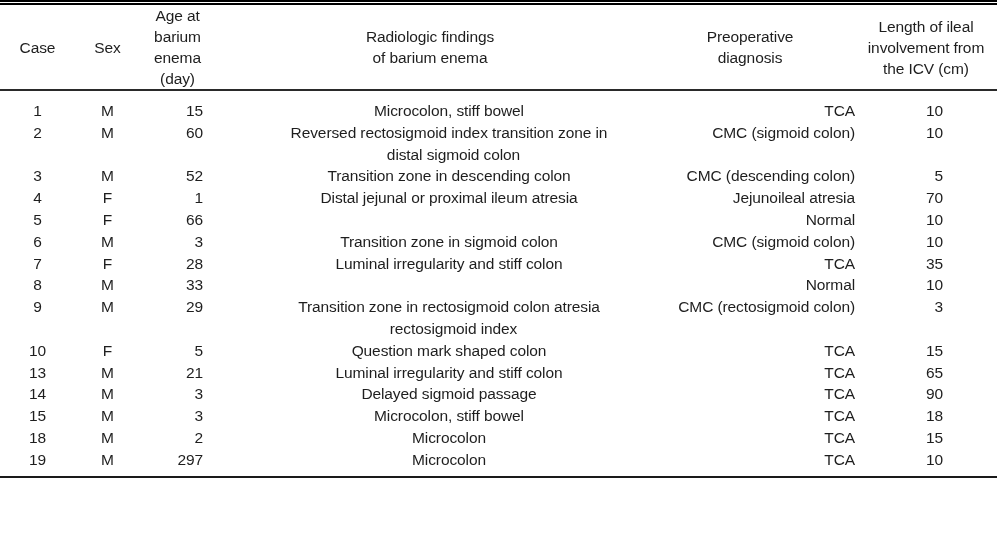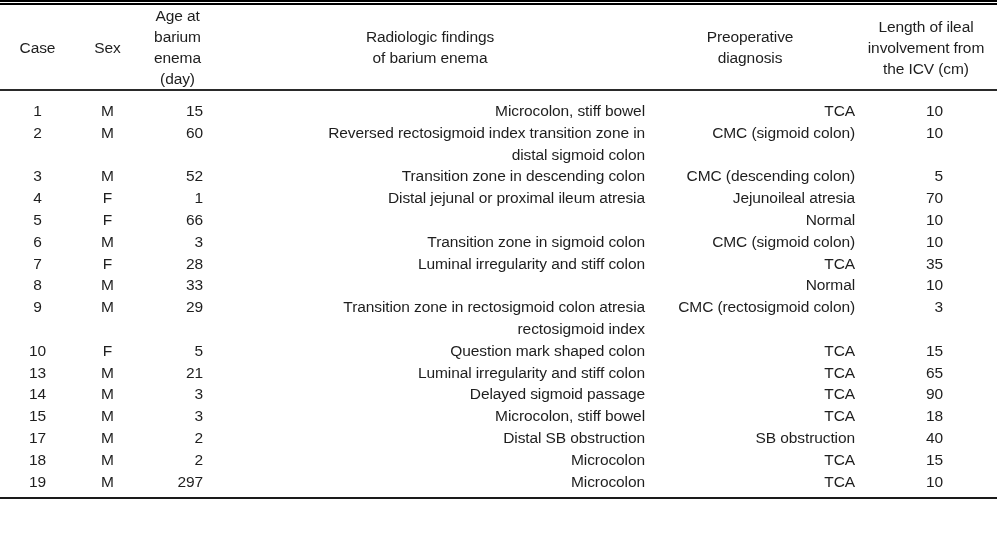--- a/index.html
+++ b/index.html
@@ -41,21 +41,21 @@
     vertical-align: top;
     padding: 0;
     letter-spacing: -0.1px;
     white-space: nowrap;
   }
   tbody tr:first-child td { padding-top: 9px; }
   tbody tr:last-child td { padding-bottom: 5px; }
 
   td.cell-case, td.cell-sex { text-align: center; }
   td.cell-age { text-align: right; padding-right: 12px; }
-  td.cell-findings { text-align: right; padding-left: 38px; }
+  td.cell-findings { text-align: center; padding-left: 38px; }
   td.cell-findings .fline { white-space: nowrap; }
   td.cell-findings .fline.indent { padding-left: 9px; }
   td.cell-diag { text-align: right; padding-left: 21px; }
   td.cell-len { text-align: right; padding-right: 54px; }
 </style>
 </head>
 <body>
 
 <table class="paper-table">
   <colgroup>
@@ -219,31 +219,20 @@
     <td class="cell-sex">M</td>
     <td class="cell-age">3</td>
     <td class="cell-findings">
       <div class="fline">Microcolon, stiff bowel</div>
       <div class="fline indent"></div>
     </td>
     <td class="cell-diag">TCA</td>
     <td class="cell-len">18</td>
   </tr>
       <tr>
-    <td class="cell-case">17</td>
-    <td class="cell-sex">M</td>
-    <td class="cell-age">2</td>
-    <td class="cell-findings">
-      <div class="fline">Distal SB obstruction</div>
-      <div class="fline indent"></div>
-    </td>
-    <td class="cell-diag">SB obstruction</td>
-    <td class="cell-len">40</td>
-  </tr>
-      <tr>
     <td class="cell-case">18</td>
     <td class="cell-sex">M</td>
     <td class="cell-age">2</td>
     <td class="cell-findings">
       <div class="fline">Microcolon</div>
       <div class="fline indent"></div>
     </td>
     <td class="cell-diag">TCA</td>
     <td class="cell-len">15</td>
   </tr>

